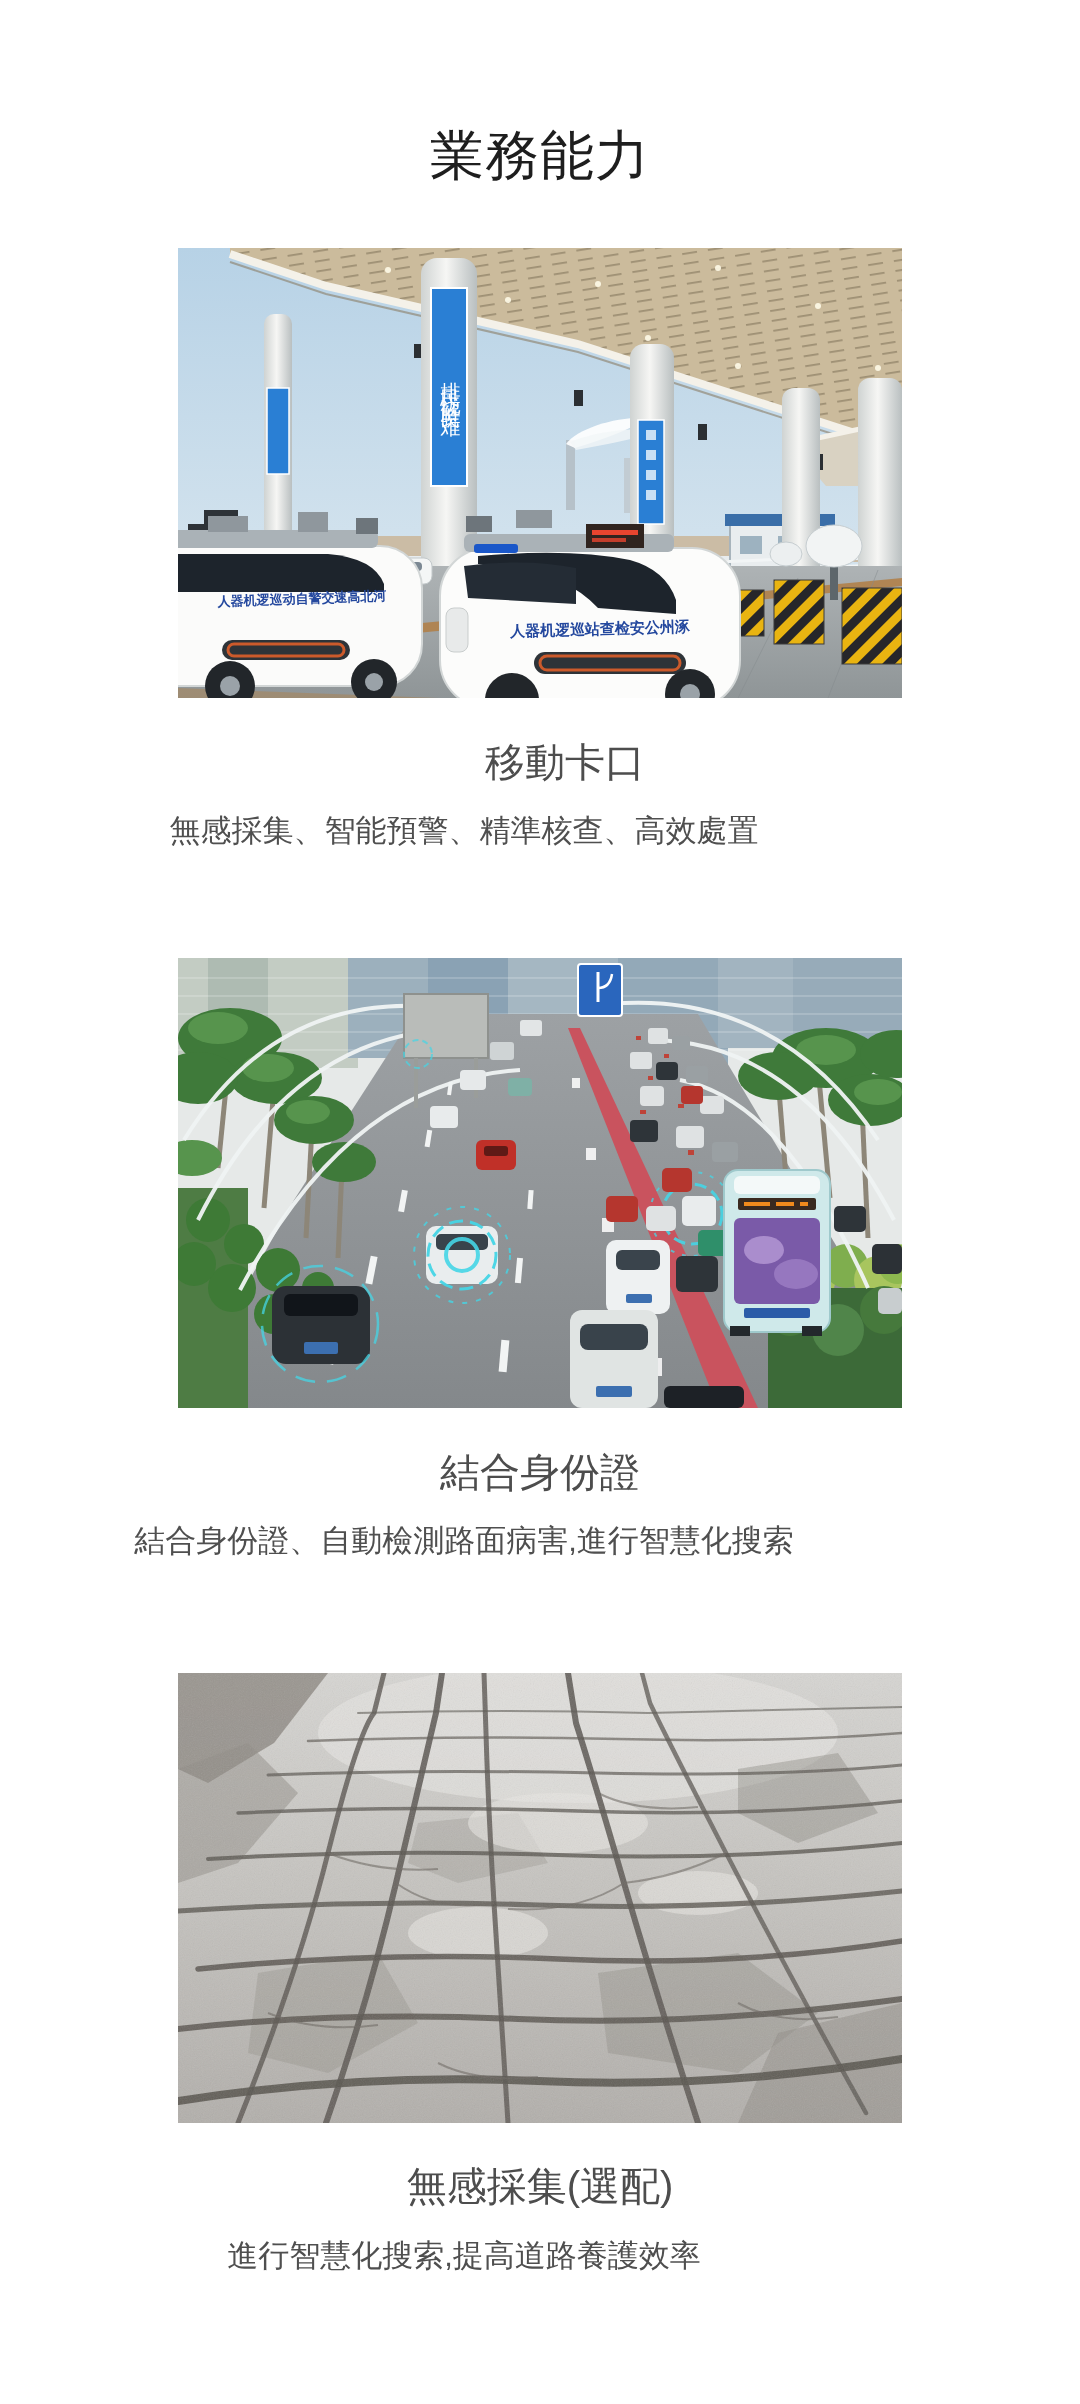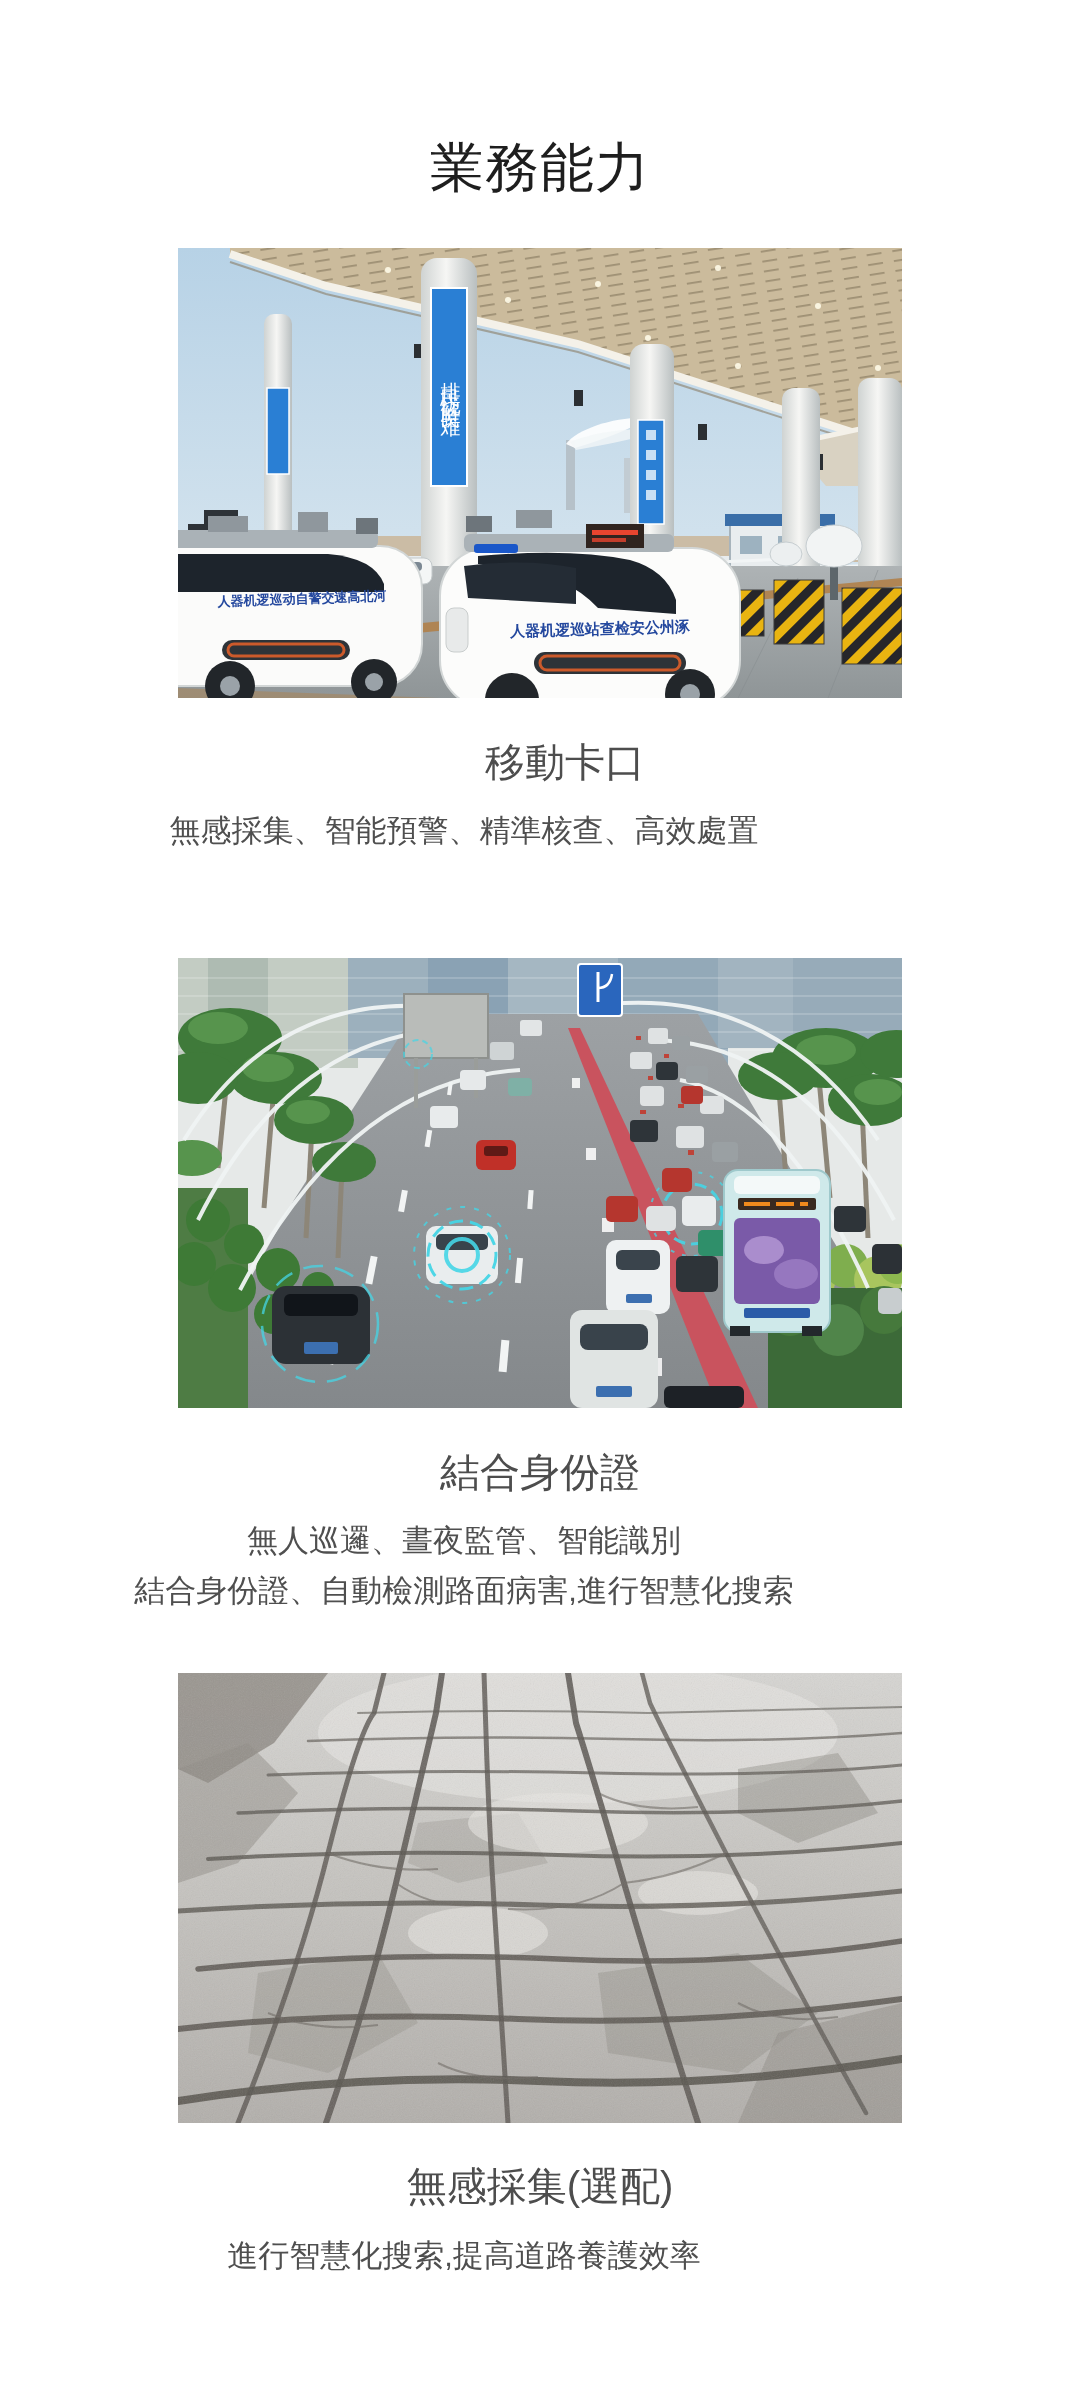--- a/index.html
+++ b/index.html
@@ -1,21 +1,21 @@
 <!DOCTYPE html>
 <html><head>
 <meta charset="utf-8">
 <style>
   html,body{margin:0;padding:0;}
   body{
     width:1080px;height:2404px;position:relative;background:#ffffff;
     font-family:"Liberation Sans",sans-serif;overflow:hidden;
   }
   .page-title{
-    position:absolute;top:125px;left:0;width:1080px;text-align:center;
+    position:absolute;top:113px;left:0;width:1080px;text-align:center;
     font-size:54px;line-height:84px;font-weight:500;color:#1e1e1e;letter-spacing:1px;
   }
   .photo{
     position:absolute;left:178px;width:724px;height:450px;overflow:hidden;background:#cfd4d6;
   }
   .photo svg{display:block;width:724px;height:450px;}
   #photo-1{top:248px;}
   #photo-2{top:958px;}
   #photo-3{top:1673px;}
   .section-title{
@@ -447,21 +447,20 @@
           <rect x="500" y="146" width="6" height="4"></rect>
         <rect x="462" y="152" width="6" height="4"></rect>
           <rect x="510" y="192" width="6" height="5"></rect>
       </g>
     </g>
   </svg>
 </div>
 
 <div class="section-title" id="title-2">結合身份證</div>
 <div class="section-desc" id="desc-2">
-  <div>無人巡邏、晝夜監管、智能識別</div>
   <div>結合身份證、自動檢測路面病害,進行智慧化搜索</div>
 </div>
 
 <div class="photo" id="photo-3">
   <svg viewBox="0 0 724 450">
     <defs>
       <linearGradient id="pave" x1="0" y1="0" x2="0" y2="1">
         <stop offset="0" stop-color="#d6d5d2"></stop>
           <stop offset="0.45" stop-color="#c6c4c0"></stop>
           <stop offset="1" stop-color="#b2afab"></stop>

